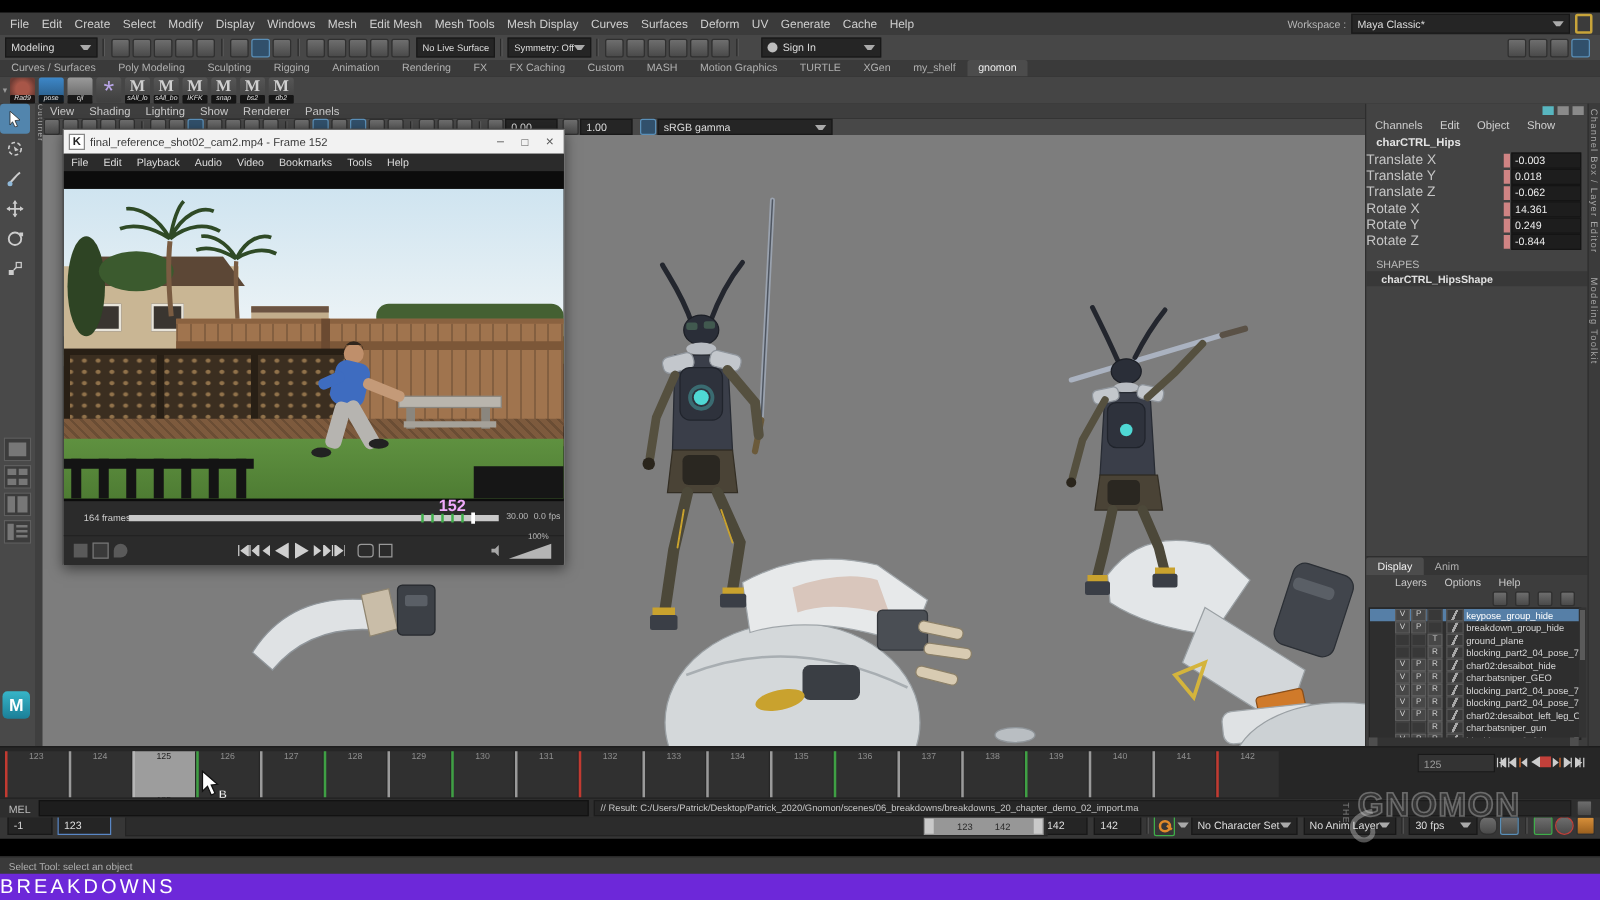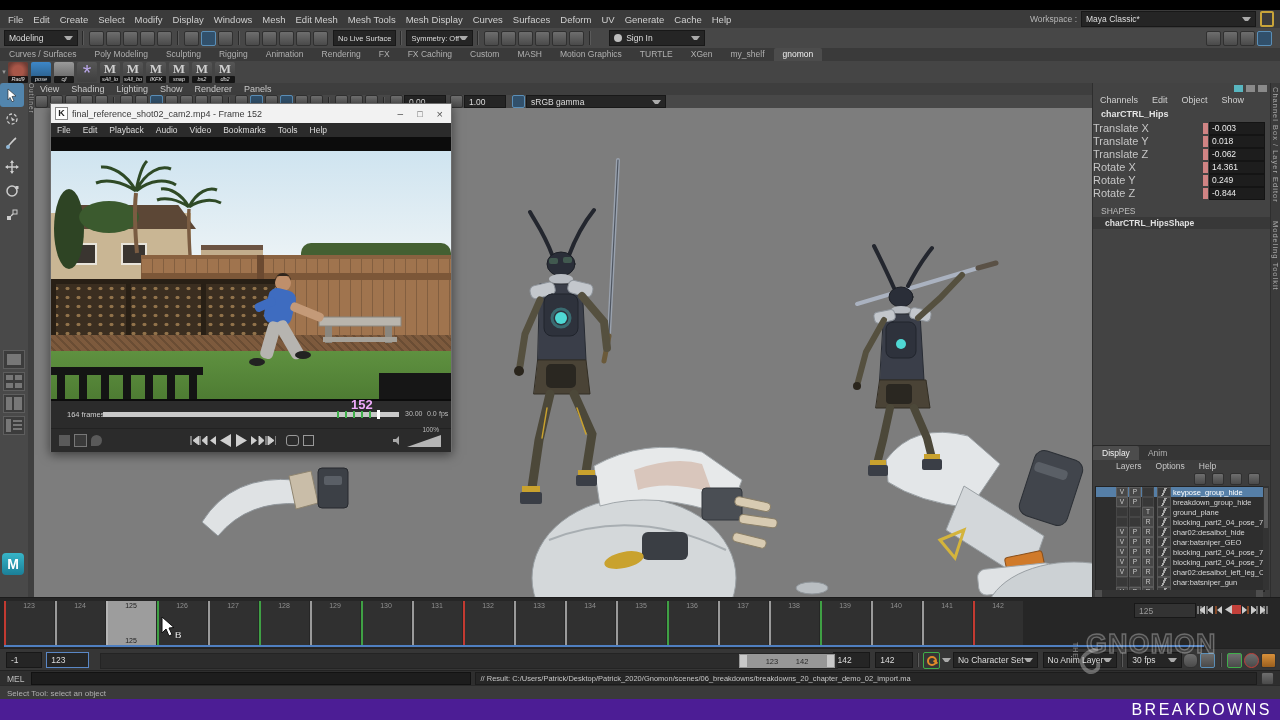--- a/index.html
+++ b/index.html
@@ -982,32 +982,32 @@
       <span class="caret"></span>
   </span>
   <i class="icb" style="border-radius:6px;"></i>
   <i class="icb" style="border-color:#5a8fb8;"></i>
   <span class="vdiv"></span>
   <i class="icb" style="border-color:#3fae4a;"></i>
   <i class="icb" style="border-color:#c2403a;border-radius:50%;"></i>
   <i class="icb" style="background:linear-gradient(#d8903a,#9a5f1e);margin-right:4px;"></i>
 </div>
 
-<div class="r flex" style="left:0;top:670px;width:1280px;height:15px;background:#2e2e2e;border-top:1px solid #222;">
+<div class="r flex" style="left:0;top:638px;width:1280px;height:15px;background:#2e2e2e;border-top:1px solid #222;">
   <span style="font-size:8.5px;color:#bdbdbd;padding:0 7px;">MEL</span>
   <span style="width:438px;height:11px;background:#1d1d1d;border:1px solid #121212;"></span>
   <span style="flex:1;height:11px;background:#262626;border:1px solid #1c1c1c;margin-left:4px;font-size:7.5px;color:#c6c6c6;line-height:11px;padding-left:4px;overflow:hidden;white-space:nowrap;">// Result: C:/Users/Patrick/Desktop/Patrick_2020/Gnomon/scenes/06_breakdowns/breakdowns_20_chapter_demo_02_import.ma</span>
   <i class="icb sm" style="margin:0 6px 0 4px;"></i>
 </div>
 
 <div class="r flex" style="left:0;top:685px;width:1280px;height:14px;background:#3a3a3a;border-top:1px solid #2a2a2a;">
   <span style="font-size:8px;color:#b0b0b0;padding-left:7px;">Select Tool: select an object</span>
 </div>
 
-<div class="r flex" style="left:0;top:699px;width:1280px;height:21px;background:#4c1d95;justify-content:flex-end;z-index:10;">
+<div class="r flex" style="left:0;top:699px;width:1280px;height:21px;background:#6d28d9;justify-content:flex-start;z-index:10;">
   <span style="font-size:16px;color:#fff;letter-spacing:2.5px;padding-right:8px;">BREAKDOWNS</span>
 </div>
 
 <div class="r" style="left:1070px;top:628px;width:220px;z-index:9;pointer-events:none;overflow:hidden;height:72px;">
   <span class="r vtxt" style="left:2px;top:14px;font-size:7px;color:rgba(255,255,255,.4);">THE</span>
   <svg class="r" style="left:6px;top:18px;" width="26" height="34">
     <path d="M22,3 C7,6 2,15 9,23 C15,29 24,25 22,17" fill="none" stroke="rgba(235,235,235,.35)" stroke-width="4"></path>
   </svg>
   <div class="wm r" style="left:16px;top:4px;">GNOMON</div>
 </div>

